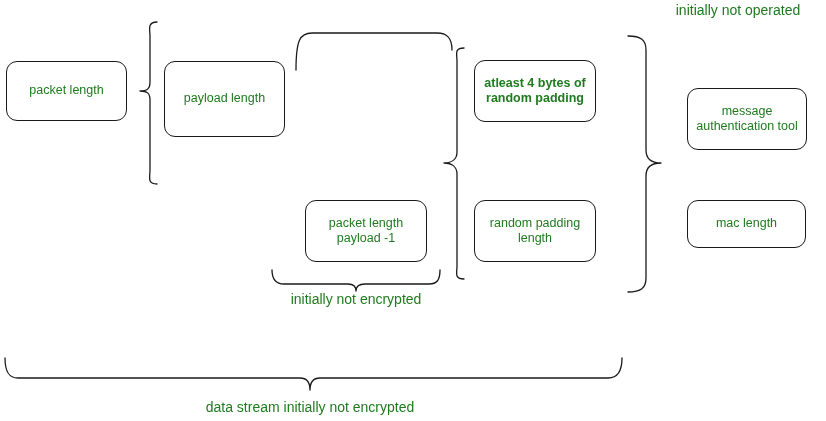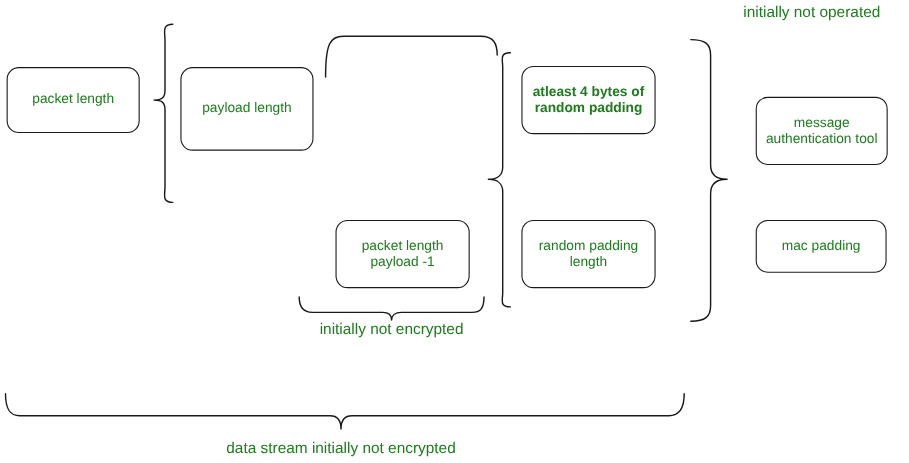--- a/index.html
+++ b/index.html
@@ -111,19 +111,19 @@
   <div class="box" style="left:6px;  top:61px;  width:121px; height:60px;">packet length</div>
   <div class="box" style="left:164px;top:61px;  width:121px; height:76px;">payload length</div>
   <div class="box" style="left:474px;top:60px;  width:122px; height:62px;font-weight:bold;">atleast 4 bytes of
 random padding</div>
   <div class="box" style="left:687px;top:60px;  width:120px; height:62px;margin-top:28px;">message
 authentication tool</div>
   <div class="box" style="left:305px;top:200px; width:122px; height:62px;">packet length
 payload -1</div>
   <div class="box" style="left:474px;top:200px; width:122px; height:62px;">random padding
 length</div>
-  <div class="box" style="left:687px;top:200px; width:119px; height:48px;">mac padding</div>
+  <div class="box" style="left:687px;top:200px; width:119px; height:48px;">mac length</div>
 
   <div class="caption" style="left:655px;top:3px;   width:166px;">initially not operated</div>
   <div class="caption" style="left:273px;top:292px; width:166px;">initially not encrypted</div>
   <div class="caption" style="left:160px;top:400px; width:300px;">data stream initially not encrypted</div>
 
 </div>
 
 </body></html>

